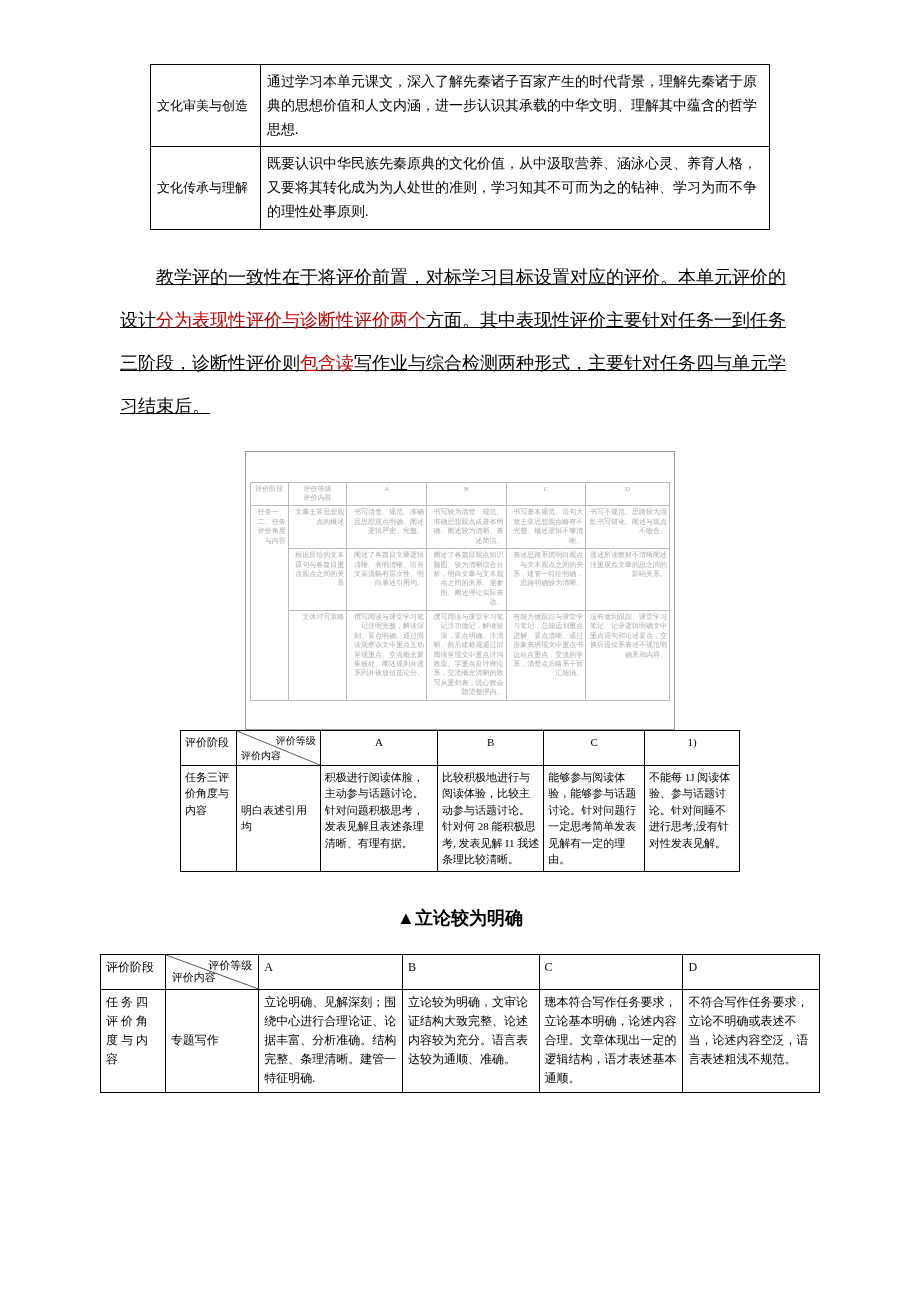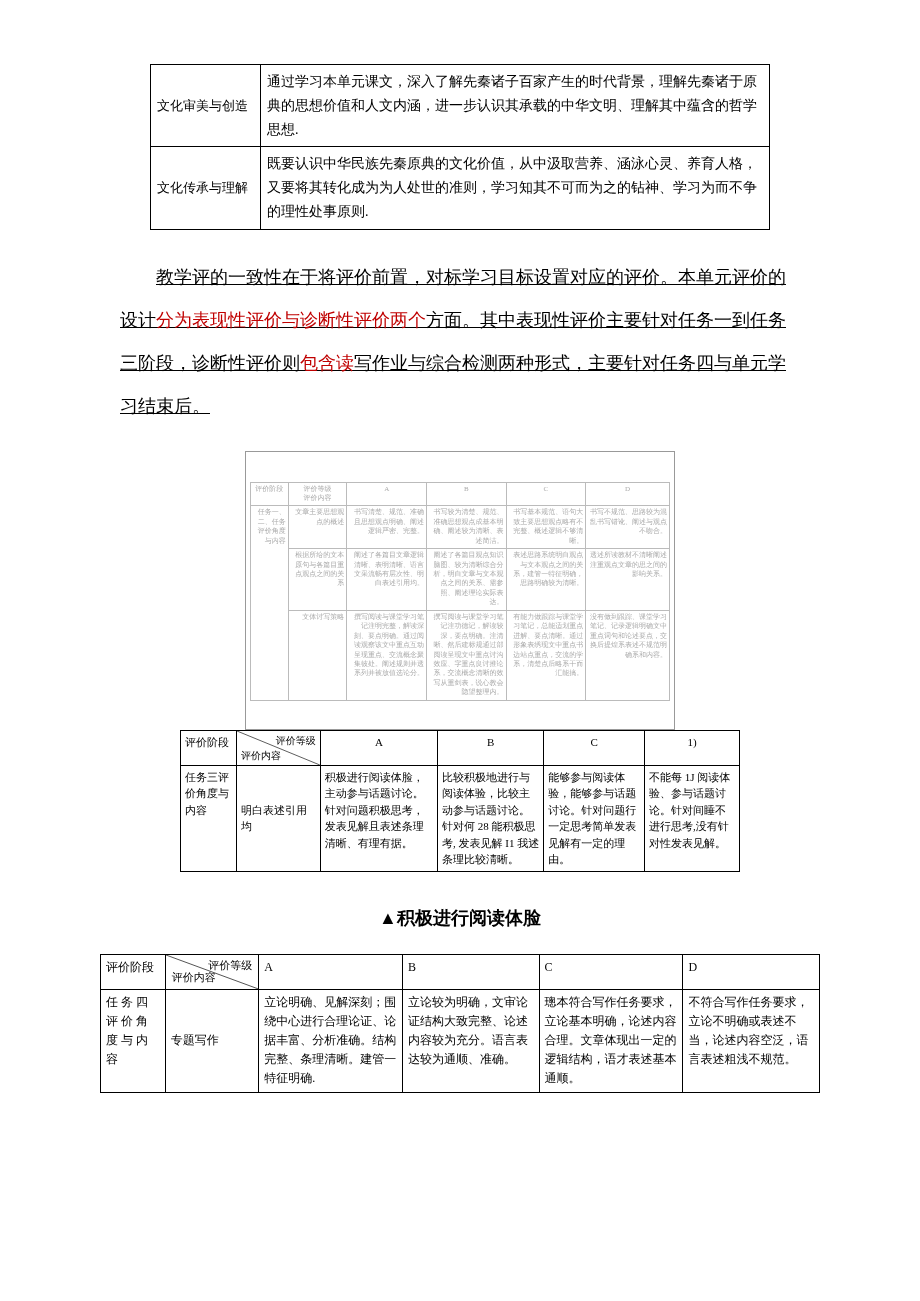--- a/index.html
+++ b/index.html
@@ -191,21 +191,21 @@
     <td>任务三评价角度与内容</td>
     <td style="vertical-align:middle">明白表述引用均</td>
     <td>积极进行阅读体脸，主动参与话题讨论。针对问题积极思考，发表见解且表述条理清晰、有理有据。</td>
     <td>比较积极地进行与阅读体验，比较主动参与话题讨论。针对何 28 能积极思考, 发表见解 I1 我述条理比较淸晰。</td>
     <td>能够参与阅读体验，能够参与话题讨论。针对问题行一定思考简单发表见解有一定的理由。</td>
     <td>不能每 1J 阅读体验、参与话题讨论。针对间睡不进行思考,没有针对性发表见解。</td>
   </tr>
 </tbody>
   </table>
 
-<div class="heading">▲积极进行阅读体脸</div>
+<div class="heading">▲立论较为明确</div>
 
 <table class="t3">
   <colgroup>
       <col style="width:9%">
       <col style="width:13%">
       <col style="width:20%">
       <col style="width:19%">
       <col style="width:20%">
       <col style="width:19%">
     </colgroup>

